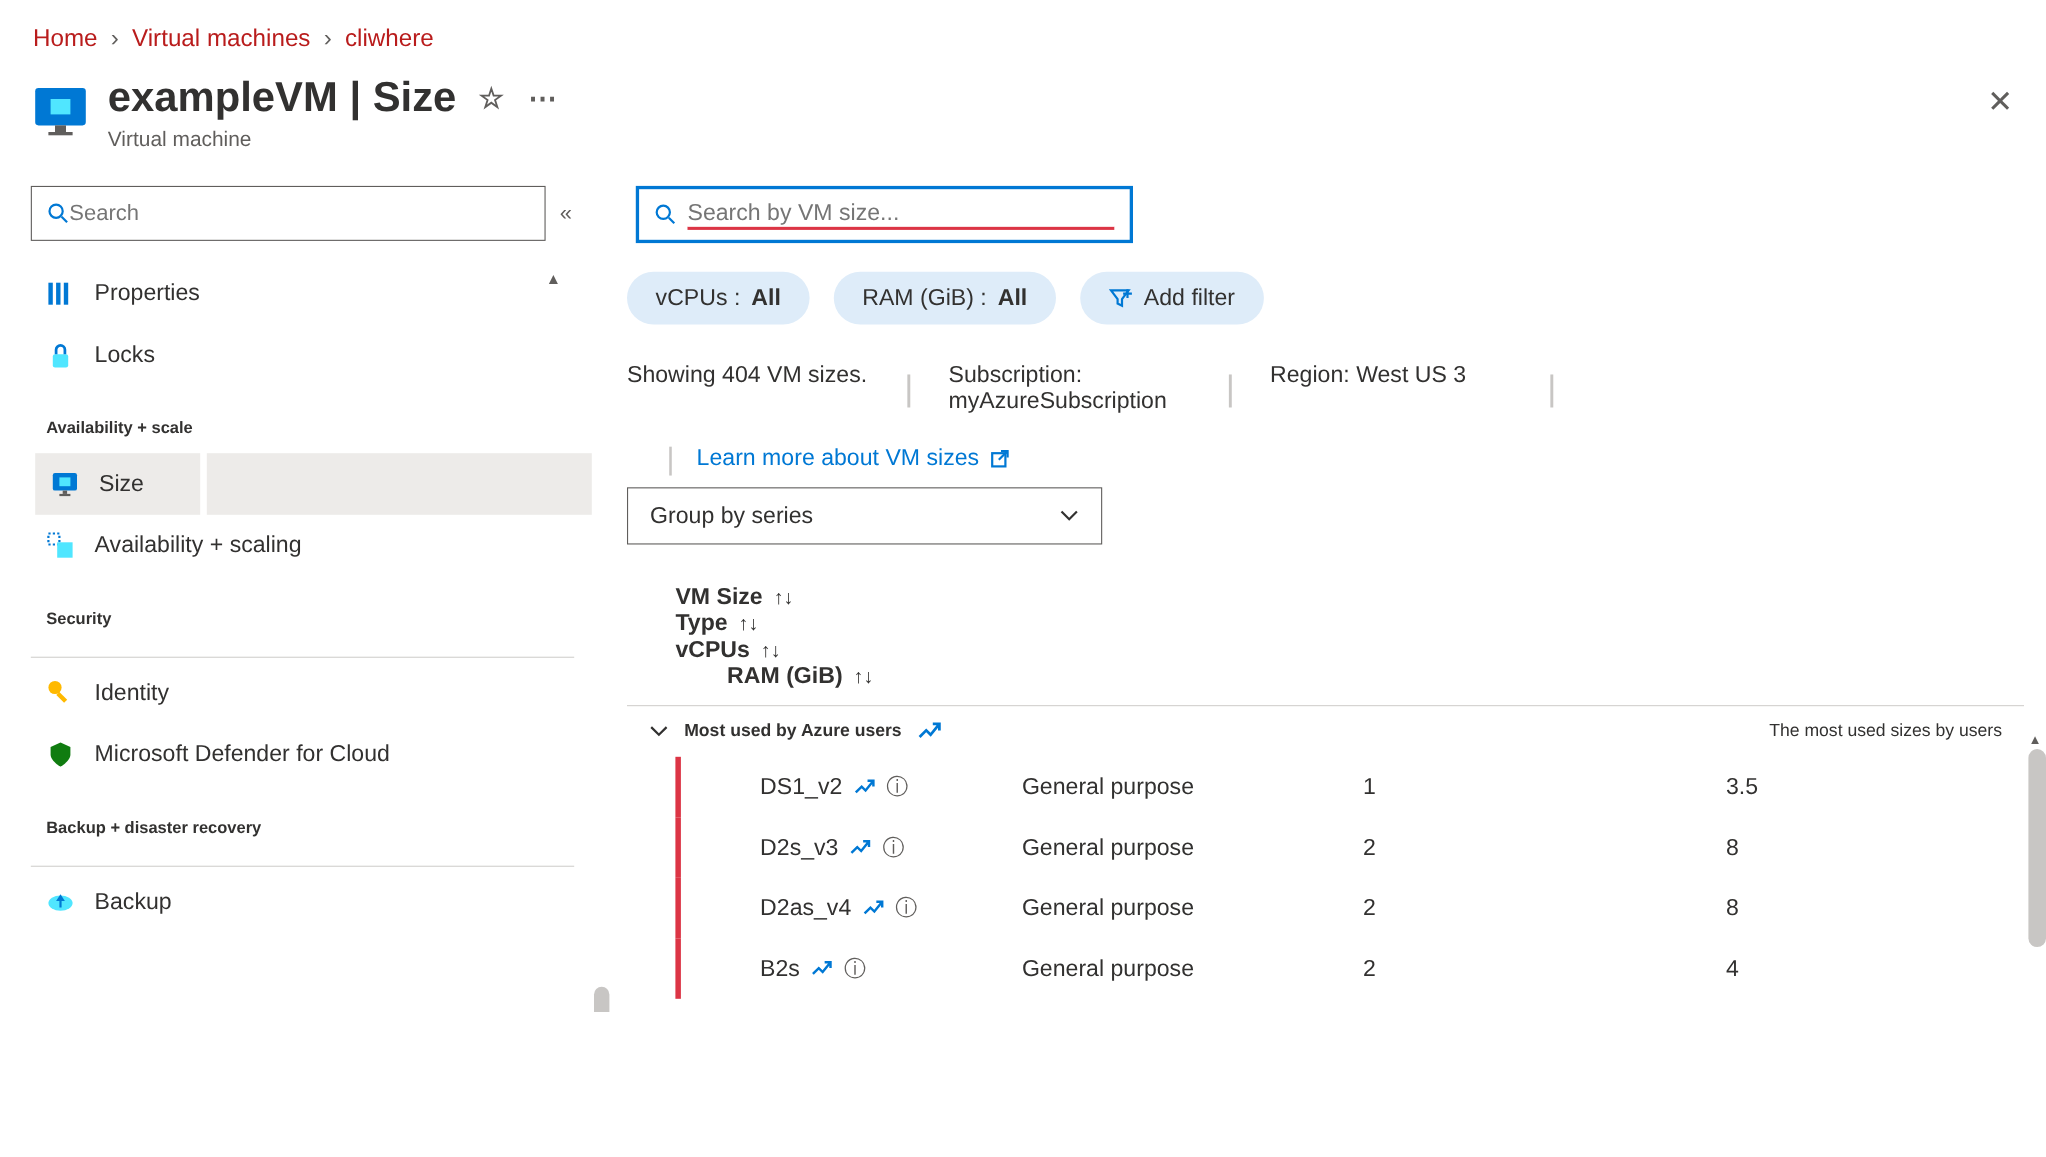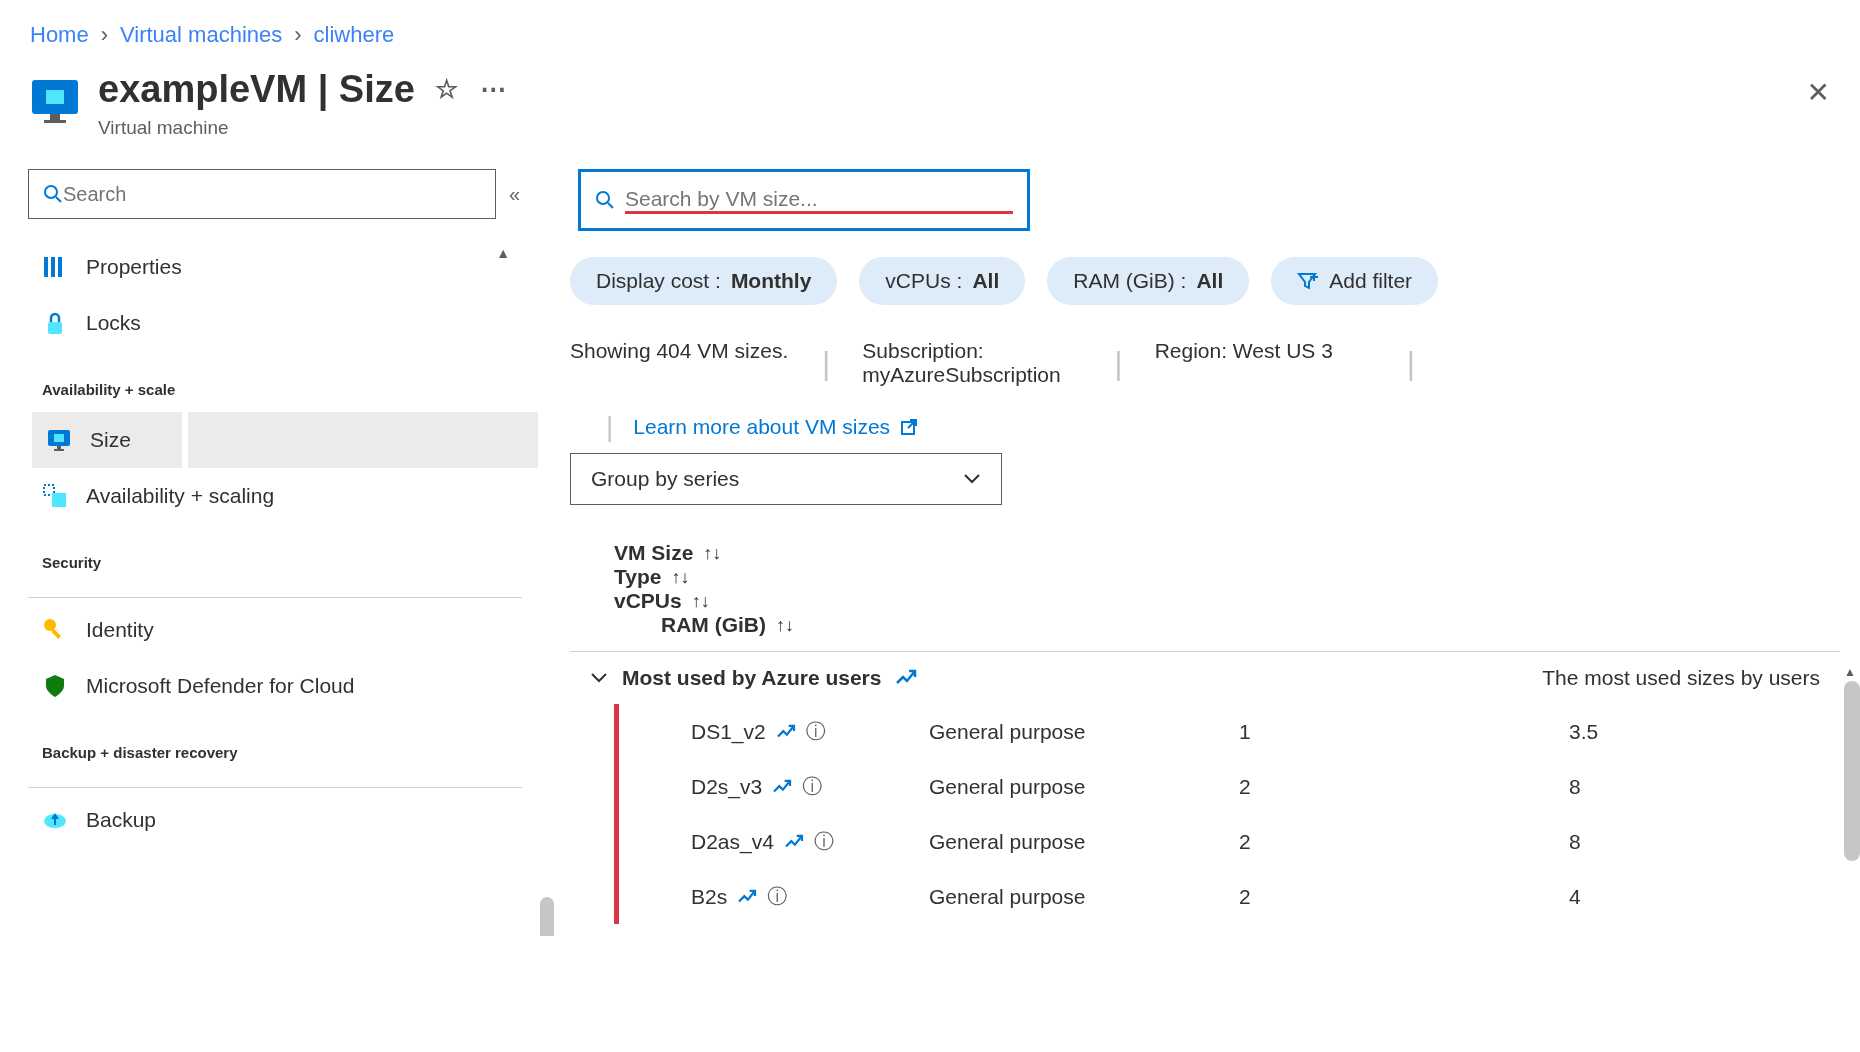--- a/index.html
+++ b/index.html
@@ -1,20 +1,20 @@
 <!DOCTYPE html>
 <html><head>
   <meta charset="utf-8">
   <style>
     * { box-sizing: border-box; margin: 0; padding: 0; font-family: 'Segoe UI', Arial, sans-serif; }
     body { background: #fff; color: #323130; font-size: 18px; width: 1860px; }
     
     
     .breadcrumb { padding: 22px 30px 20px; font-size: 22px; display: flex; align-items: center; gap: 12px; }
-    .breadcrumb a { color: #3b82f6; text-decoration: none; }
+    .breadcrumb a { color: #b91c1c; text-decoration: none; }
     .breadcrumb .chevron { color: #605e5c; }
     
     
     .header { display: flex; align-items: flex-start; padding: 0 30px 18px; }
     .header-icon { width: 50px; height: 50px; margin-right: 18px; margin-top: 8px; }
     .header-title-area { flex: 1; }
     .header-title { font-size: 38px; font-weight: 600; display: flex; align-items: center; gap: 20px; }
     .header-subtitle { font-size: 19px; color: #605e5c; margin-top: 6px; }
     .header-actions { display: inline-flex; gap: 22px; color: #605e5c; font-size: 26px; }
     .close-btn { font-size: 28px; color: #605e5c; margin-left: auto; margin-top: 8px; cursor: pointer; }
@@ -32,21 +32,21 @@
     
     .nav-item { display: flex; align-items: center; height: 56px; padding: 0 14px; font-size: 21px; cursor: pointer; gap: 18px; }
     .nav-item.selected { background: #edebe9; }
     .nav-icon { width: 26px; height: 26px; flex-shrink: 0; }
     .nav-section { font-size: 15px; font-weight: 600; padding: 30px 14px 14px; }
     .nav-divider { height: 1px; background: #d2d0ce; margin: 12px 0 4px; }
     .scroll-indicator { position: absolute; right: 40px; top: 88px; color: #605e5c; font-size: 14px; }
     .sidebar-scrollbar { position: absolute; right: -4px; top: 740px; width: 14px; height: 120px; background: #c8c6c4; border-radius: 7px; }
     
     
-    .vm-search { width: 452px; height: 62px; border: 3px solid #0078d4; display: flex; align-items: center; padding: 0 14px; gap: 10px; margin-bottom: 26px; margin-left: 8px; }
+    .vm-search { width: 452px; height: 52px; border: 3px solid #0078d4; display: flex; align-items: center; padding: 0 14px; gap: 10px; margin-bottom: 26px; margin-left: 8px; }
     .vm-search input { border: none; outline: none; flex: 1; font-size: 21px; color: #605e5c; }
     .red-underline { border-bottom: 3px solid #dc3545; padding-bottom: 0px; display: inline-block; }
     
     .filter-pills { display: flex; gap: 22px; margin-bottom: 34px; }
     .pill { background: #deecf9; padding: 12px 26px; border-radius: 24px; font-size: 21px; display: flex; align-items: center; gap: 10px; cursor: pointer; }
     .pill strong { font-weight: 700; }
     
     .info-row { display: flex; align-items: flex-start; gap: 32px; font-size: 21px; margin-bottom: 24px; }
     .info-block { min-width: 220px; }
     .info-divider { color: #c8c6c4; align-self: center; font-size: 32px; }
@@ -59,21 +59,21 @@
     
     .table { width: 100%; }
     .table-header { display: flex; padding: 10px 44px 14px; border-bottom: 1px solid #d2d0ce; flex-direction: column; }
     .th { font-weight: 600; font-size: 21px; display: flex; align-items: center; gap: 10px; }
     .col-size { width: 300px; }
     .col-type { width: 310px; }
     .col-vcpu { width: 330px; }
     .col-ram { width: 180px; text-align: right; justify-content: flex-end; }
     .sort-icon { font-size: 18px; }
     
-    .group-row { display: flex; align-items: center; padding: 14px 20px; font-size: 21px; font-weight: 600; gap: 14px; }
+    .group-row { display: flex; align-items: center; padding: 14px 20px; font-size: 16px; font-weight: 600; gap: 14px; }
     .group-row .desc { margin-left: auto; font-weight: 400; }
     
     .data-row { display: flex; align-items: center; padding: 14px 0 14px 72px; font-size: 21px; border-left: 5px solid transparent; margin-left: 44px; }
     .data-row.red-marked { border-left-color: #dc3545; }
     .cell-size { width: 238px; display: flex; align-items: center; gap: 10px; }
     .cell-type { width: 310px; }
     .cell-vcpu { width: 330px; }
     .cell-ram { width: 180px; }
     .info-icon { color: #605e5c; font-size: 20px; }
     
@@ -223,24 +223,20 @@
             <line x1="13" y1="13" x2="18" y2="18" stroke="#0078d4" stroke-width="2"></line>
           </svg>
       </span>
       <span class="red-underline" style="flex:1;">
         <input type="text" style="width: 100%;" placeholder="Search by VM size...">
       </span>
     </div>
 
     <div class="filter-pills">
       <div class="pill">
-        <span>Display cost :</span>
-        <strong>Monthly</strong>
-      </div>
-      <div class="pill">
         <span>vCPUs :</span>
         <strong>All</strong>
       </div>
       <div class="pill">
         <span>RAM (GiB) :</span>
         <strong>All</strong>
       </div>
       <div class="pill">
         <span style="color:#0078d4;">
           <svg width="22" height="22" viewBox="0 0 22 22">

